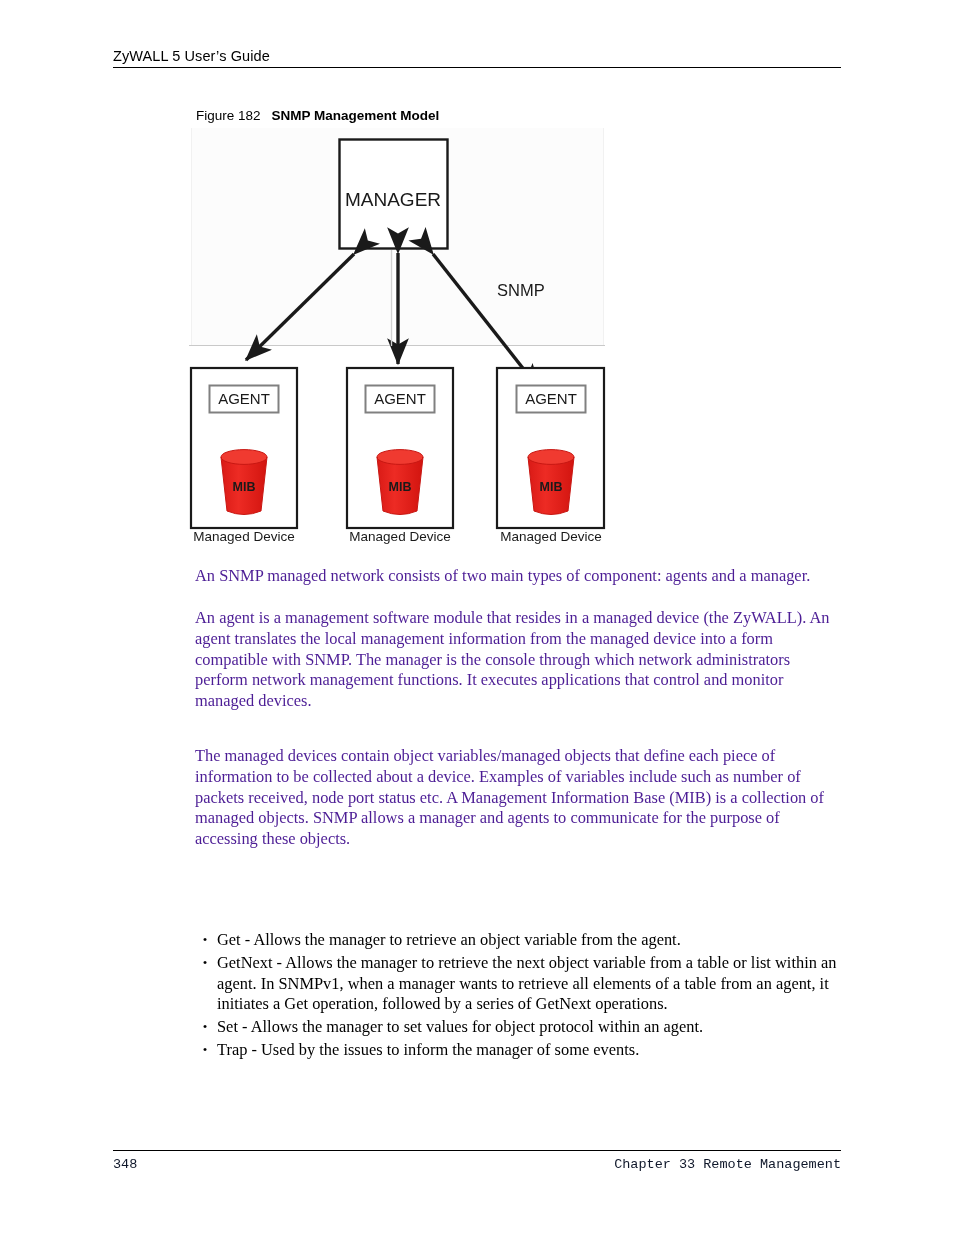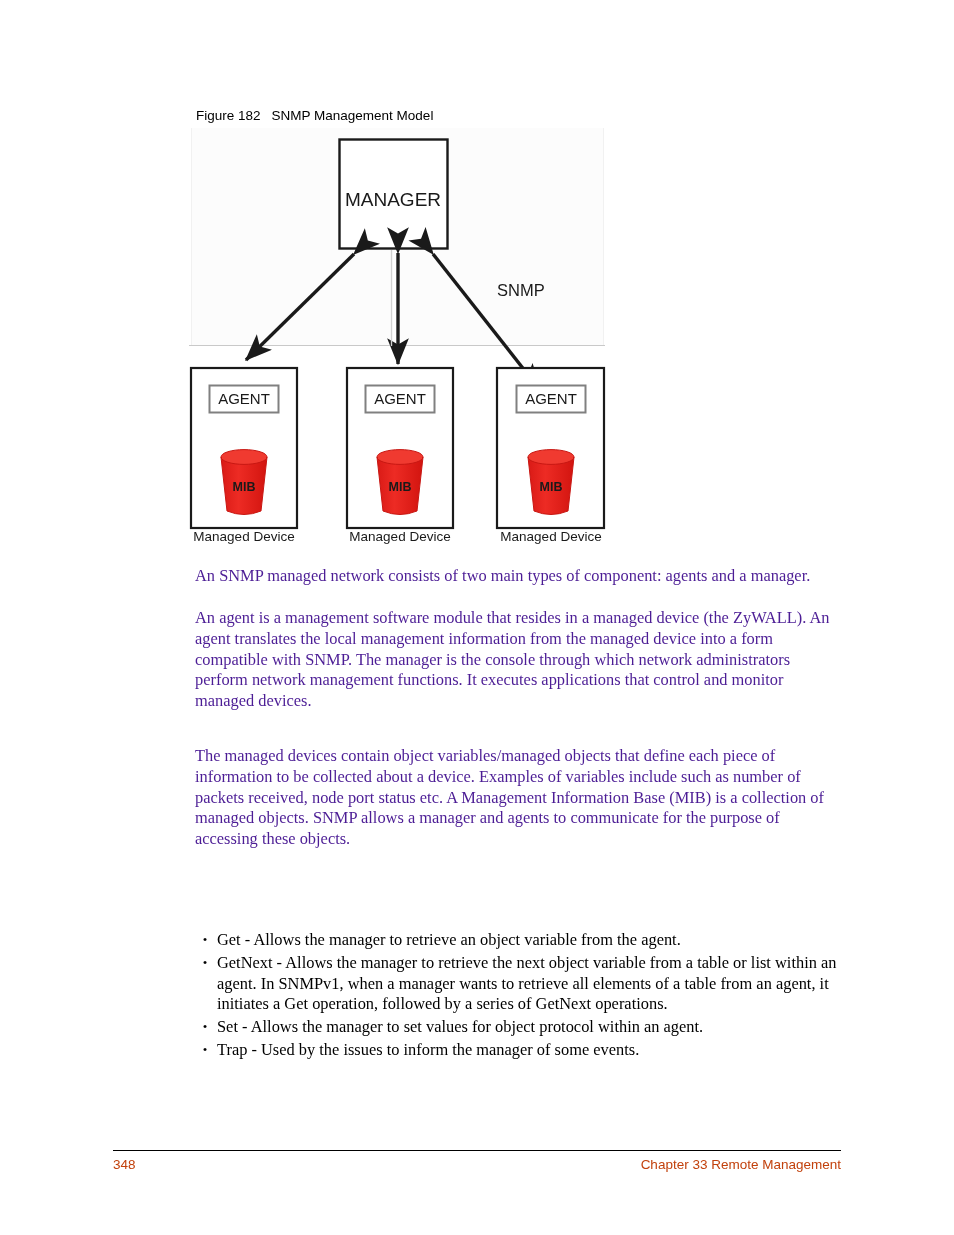--- a/index.html
+++ b/index.html
@@ -48,21 +48,21 @@
     top: 108px;
     font-family: "Liberation Sans", "DejaVu Sans", sans-serif;
     font-size: 13.5px;
     color: #000;
     white-space: nowrap;
   }
   .fig-caption .fig-num {
     font-weight: normal;
   }
   .fig-caption .fig-title {
-    font-weight: normal;
+    font-weight: bold;
     margin-left: 11px;
   }
 
   
   .figure {
     position: absolute;
     left: 180px;
     top: 128px;
     width: 440px;
     height: 424px;
@@ -117,30 +117,34 @@
   }
   .footer-rule {
     border-top: 1.6px solid #000;
     width: 728px;
   }
   .footer-row {
     display: flex;
     justify-content: space-between;
     align-items: baseline;
     padding-top: 6px;
-    font-family: Liberation Sans, sans-serif;
+    font-family: Liberation Mono, monospace;
     font-size: 13.5px;
-    color: #c2410c;
+    color: #0f172a;
   }
 </style>
 </head>
 <body>
 
 <div class="page">
 
+  <div class="header">
+    <div class="header-title">ZyWALL 5 User’s Guide</div>
+    <div class="header-rule"></div>
+  </div>
 
   <div class="fig-caption">
     <span class="fig-num">Figure 182</span><span class="fig-title">SNMP Management Model</span>
   </div>
 
   <div class="figure">
     <svg width="440" height="424" viewBox="0 0 440 424" xmlns="http://www.w3.org/2000/svg">
       <defs>
         <marker id="ah" markerWidth="9" markerHeight="9" refX="7.6" refY="3.2" orient="auto" markerUnits="strokeWidth">
           <path d="M0,0 L8,3.2 L0,6.4 L1.9,3.2 z" fill="#1a1a1a"></path>

